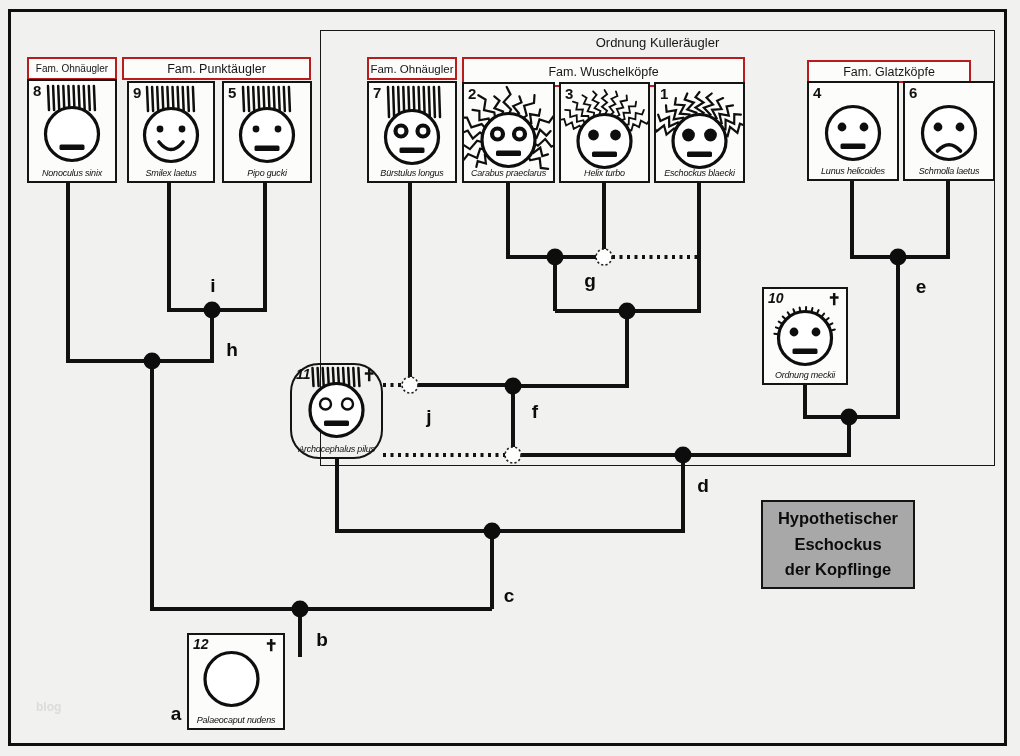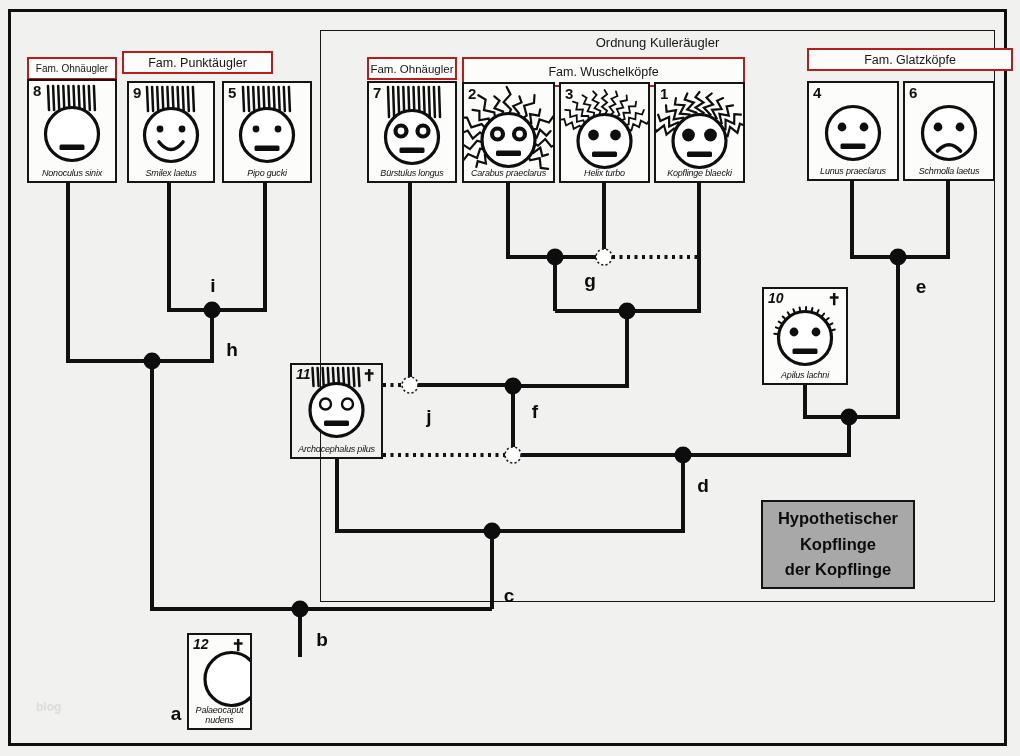--- a/index.html
+++ b/index.html
@@ -3,35 +3,35 @@
 <meta charset="utf-8">
 <style>
   html,body{margin:0;padding:0;}
   body{
     width:1020px;height:756px;position:relative;overflow:hidden;
     background:var(--bg,#f1f1f0);
     font-family:"Liberation Sans",sans-serif;color:#111;
   }
   #frame{position:absolute;left:8px;top:9px;width:999px;height:737px;
     border:3px solid #0f0f0f;box-sizing:border-box;z-index:1;}
-  #ordnung-box{position:absolute;left:320px;top:30px;width:675px;height:572px;
+  #ordnung-box{position:absolute;left:320px;top:30px;width:675px;height:436px;
     border:1.8px solid #161616;box-sizing:border-box;z-index:2;}
   #ordnung-box .olabel{position:absolute;top:4px;left:0;width:100%;text-align:center;
     font-size:13px;color:#161616;}
   #treesvg{position:absolute;left:0;top:0;z-index:3;pointer-events:none;}
   #treesvg path.branch{stroke:var(--line,#111);stroke-width:4;fill:none;}
   #treesvg path.dotted{stroke:var(--line,#111);stroke-width:4;fill:none;stroke-dasharray:3 4.5;}
   #treesvg circle.dot{fill:#0d0d0d;}
   #treesvg circle.hyb{fill:#ffffff;stroke:#222;stroke-width:1.6;stroke-dasharray:2.2 2.2;}
   .famhdr{position:absolute;background:var(--boxbg,#fcfcfb);border:2px solid #b91c1c;
     box-sizing:border-box;display:flex;align-items:center;justify-content:center;
     font-size:12.5px;color:#161616;z-index:4;}
   .taxon{position:absolute;background:var(--boxbg,#fcfcfb);border:2px solid #141414;
     box-sizing:border-box;z-index:4;}
-  .taxon.seethru{background:transparent;}
+  .taxon.seethru{background:transparent;border-radius:29px;}
   .face-wrap{position:absolute;left:0;top:0;right:0;bottom:0;overflow:hidden;}
   .num{position:absolute;top:1px;left:4px;font-weight:bold;font-size:15px;z-index:2;}
   .taxon.extinct .num{font-style:italic;font-size:14px;}
   .dagger{position:absolute;top:1px;right:5px;font-weight:bold;font-size:16px;z-index:2;}
   .tname{position:absolute;bottom:2px;left:2px;right:2px;text-align:center;
     font-style:italic;font-weight:normal;font-size:9px;line-height:1.1;
     letter-spacing:-0.2px;z-index:2;}
   .node-label{position:absolute;font-weight:bold;font-size:19px;color:#0c0c0c;
     transform:translate(-50%,-50%);z-index:5;}
   #title-box{position:absolute;left:761px;top:500px;width:154px;height:89px;
@@ -94,24 +94,24 @@
     <circle class="dot" cx="849" cy="417" r="8.5"></circle>
   </g>
   <g>
     <circle class="hyb" cx="604" cy="257" r="8"></circle>
     <circle class="hyb" cx="410" cy="385" r="8"></circle>
     <circle class="hyb" cx="513" cy="455" r="8"></circle>
   </g>
 </svg>
 
 <div class="famhdr" style="left:27px;top:57px;width:90px;height:23px;font-size:10px;">Fam. Ohnäugler</div>
-<div class="famhdr" style="left:122px;top:51px;width:151px;height:23px;">Fam. Punktäugler</div>
+<div class="famhdr" style="left:122px;top:57px;width:189px;height:23px;">Fam. Punktäugler</div>
 <div class="famhdr" style="left:367px;top:57px;width:90px;height:23px;font-size:11.5px;">Fam. Ohnäugler</div>
 <div class="famhdr" style="left:462px;top:57px;width:283px;height:30px;">Fam. Wuschelköpfe</div>
-<div class="famhdr" style="left:807px;top:48px;width:206px;height:23px;">Fam. Glatzköpfe</div>
+<div class="famhdr" style="left:807px;top:60px;width:164px;height:23px;">Fam. Glatzköpfe</div>
 
 <div class="taxon" style="left:27px;top:79px;width:90px;height:104px;">
   <div class="face-wrap"><svg width="86" height="100" viewBox="0 0 86 100" xmlns="http://www.w3.org/2000/svg">
         <path d="M19.0 5 L20.0 29" fill="none" stroke="#0e0e0e" stroke-width="2.5" stroke-linecap="round"></path>
         <path d="M24.1 5 L25.1 29" fill="none" stroke="#0e0e0e" stroke-width="2.5" stroke-linecap="round"></path>
         <path d="M29.2 5 L30.2 29" fill="none" stroke="#0e0e0e" stroke-width="2.5" stroke-linecap="round"></path>
         <path d="M34.3 5 L35.3 29" fill="none" stroke="#0e0e0e" stroke-width="2.5" stroke-linecap="round"></path>
         <path d="M39.4 5 L40.4 29" fill="none" stroke="#0e0e0e" stroke-width="2.5" stroke-linecap="round"></path>
         <path d="M44.5 5 L45.5 29" fill="none" stroke="#0e0e0e" stroke-width="2.5" stroke-linecap="round"></path>
         <path d="M49.6 5 L50.6 29" fill="none" stroke="#0e0e0e" stroke-width="2.5" stroke-linecap="round"></path>
@@ -245,31 +245,31 @@
         <path d="M54.6 36.8 L60.6 34.2 L56.1 25.8 L65.6 25.1 L61.1 16.7 L67.1 14.1" fill="none" stroke="#0e0e0e" stroke-width="2.2" stroke-linecap="round"></path>
         <path d="M59.2 40.2 L65.7 39.2 L63.4 29.9 L72.8 31.6 L70.6 22.3 L77.0 21.3" fill="none" stroke="#0e0e0e" stroke-width="2.2" stroke-linecap="round"></path>
         <path d="M62.9 44.7 L69.5 45.3 L69.6 35.7 L78.2 39.7 L78.3 30.2 L84.9 30.7" fill="none" stroke="#0e0e0e" stroke-width="2.2" stroke-linecap="round"></path>
         <path d="M65.4 49.9 L71.6 52.1 L74.0 42.9 L81.4 48.9 L83.9 39.7 L90.1 41.9" fill="none" stroke="#0e0e0e" stroke-width="2.2" stroke-linecap="round"></path>
         <circle cx="43.5" cy="57" r="26.5" fill="#ffffff" stroke="#0e0e0e" stroke-width="3.2"></circle>
         <circle cx="32.5" cy="51" r="6.4" fill="#0e0e0e"></circle>
         <circle cx="54.5" cy="51" r="6.4" fill="#0e0e0e"></circle>
         <rect x="31" y="67.5" width="25" height="5.5" rx="1.5" fill="#0e0e0e"></rect>
       </svg></div>
   <span class="num">1</span>
-  <span class="tname">Kopflinge blaecki</span>
+  <span class="tname">Eschockus blaecki</span>
 </div>
 <div class="taxon" style="left:807px;top:81px;width:92px;height:100px;">
   <div class="face-wrap"><svg width="88" height="96" viewBox="0 0 88 96" xmlns="http://www.w3.org/2000/svg">
         <circle cx="44" cy="50" r="26.5" fill="#ffffff" stroke="#0e0e0e" stroke-width="3.2"></circle>
         <circle cx="33" cy="44" r="4.4" fill="#0e0e0e"></circle>
         <circle cx="55" cy="44" r="4.4" fill="#0e0e0e"></circle>
         <rect x="31.5" y="60.5" width="25" height="5.5" rx="1.5" fill="#0e0e0e"></rect>
       </svg></div>
   <span class="num">4</span>
-  <span class="tname">Lunus praeclarus</span>
+  <span class="tname">Lunus helicoides</span>
 </div>
 <div class="taxon" style="left:903px;top:81px;width:92px;height:100px;">
   <div class="face-wrap"><svg width="88" height="96" viewBox="0 0 88 96" xmlns="http://www.w3.org/2000/svg">
         <circle cx="44" cy="50" r="26.5" fill="#ffffff" stroke="#0e0e0e" stroke-width="3.2"></circle>
         <circle cx="33" cy="44" r="4.4" fill="#0e0e0e"></circle>
         <circle cx="55" cy="44" r="4.4" fill="#0e0e0e"></circle>
         <path d="M32.5 68 Q44 55.5 55.5 68" fill="none" stroke="#0e0e0e" stroke-width="3.6" stroke-linecap="round"></path>
       </svg></div>
   <span class="num">6</span>
   <span class="tname">Schmolla laetus</span>
@@ -290,21 +290,21 @@
         <path d="M60.5 32.6 L64.7 29.1" fill="none" stroke="#0e0e0e" stroke-width="2" stroke-linecap="round"></path>
         <path d="M63.5 37.0 L68.4 34.4" fill="none" stroke="#0e0e0e" stroke-width="2" stroke-linecap="round"></path>
         <path d="M65.5 42.0 L70.8 40.5" fill="none" stroke="#0e0e0e" stroke-width="2" stroke-linecap="round"></path>
         <circle cx="41" cy="49" r="26.5" fill="#ffffff" stroke="#0e0e0e" stroke-width="3.2"></circle>
         <circle cx="30" cy="43" r="4.4" fill="#0e0e0e"></circle>
         <circle cx="52" cy="43" r="4.4" fill="#0e0e0e"></circle>
         <rect x="28.5" y="59.5" width="25" height="5.5" rx="1.5" fill="#0e0e0e"></rect>
       </svg></div>
   <span class="num">10</span>
   <span class="dagger">✝</span>
-  <span class="tname">Apilus lachni</span>
+  <span class="tname">Ordnung meckii</span>
 </div>
 <div class="taxon extinct seethru" style="left:290px;top:363px;width:93px;height:96px;">
   <div class="face-wrap"><svg width="89" height="92" viewBox="0 0 89 92" xmlns="http://www.w3.org/2000/svg">
         <path d="M20.5 3 L21.5 21" fill="none" stroke="#0e0e0e" stroke-width="2.5" stroke-linecap="round"></path>
         <path d="M25.6 3 L26.6 21" fill="none" stroke="#0e0e0e" stroke-width="2.5" stroke-linecap="round"></path>
         <path d="M30.7 3 L31.7 21" fill="none" stroke="#0e0e0e" stroke-width="2.5" stroke-linecap="round"></path>
         <path d="M35.8 3 L36.8 21" fill="none" stroke="#0e0e0e" stroke-width="2.5" stroke-linecap="round"></path>
         <path d="M40.9 3 L41.9 21" fill="none" stroke="#0e0e0e" stroke-width="2.5" stroke-linecap="round"></path>
         <path d="M46.0 3 L47.0 21" fill="none" stroke="#0e0e0e" stroke-width="2.5" stroke-linecap="round"></path>
         <path d="M51.1 3 L52.1 21" fill="none" stroke="#0e0e0e" stroke-width="2.5" stroke-linecap="round"></path>
@@ -313,21 +313,21 @@
         <path d="M66.4 3 L67.4 21" fill="none" stroke="#0e0e0e" stroke-width="2.5" stroke-linecap="round"></path>
         <circle cx="44.5" cy="45" r="26.5" fill="#ffffff" stroke="#0e0e0e" stroke-width="3.2"></circle>
         <circle cx="33.5" cy="39" r="5.5" fill="#ffffff" stroke="#0e0e0e" stroke-width="2.4"></circle>
         <circle cx="55.5" cy="39" r="5.5" fill="#ffffff" stroke="#0e0e0e" stroke-width="2.4"></circle>
         <rect x="32" y="55.5" width="25" height="5.5" rx="1.5" fill="#0e0e0e"></rect>
       </svg></div>
   <span class="num">11</span>
   <span class="dagger">✝</span>
   <span class="tname">Archocephalus pilus</span>
 </div>
-<div class="taxon extinct" style="left:187px;top:633px;width:65px;height:97px;">
+<div class="taxon extinct" style="left:187px;top:633px;width:98px;height:97px;">
   <div class="face-wrap"><svg width="85" height="93" viewBox="0 0 85 93" xmlns="http://www.w3.org/2000/svg">
         <circle cx="42.5" cy="44" r="26.5" fill="#ffffff" stroke="#0e0e0e" stroke-width="3.2"></circle>
       </svg></div>
   <span class="num">12</span>
   <span class="dagger">✝</span>
   <span class="tname">Palaeocaput nudens</span>
 </div>
 
 <div class="node-label" style="left:176px;top:714px;">a</div>
 <div class="node-label" style="left:322px;top:640px;">b</div>
@@ -335,17 +335,17 @@
 <div class="node-label" style="left:703px;top:486px;">d</div>
 <div class="node-label" style="left:921px;top:287px;">e</div>
 <div class="node-label" style="left:535px;top:412px;">f</div>
 <div class="node-label" style="left:590px;top:281px;">g</div>
 <div class="node-label" style="left:232px;top:350px;">h</div>
 <div class="node-label" style="left:213px;top:286px;">i</div>
 <div class="node-label" style="left:429px;top:417px;">j</div>
 
 <div id="title-box">
   <span>Hypothetischer</span>
-  <span>Kopflinge</span>
+  <span>Eschockus</span>
   <span>der Kopflinge</span>
 </div>
 
 <div id="watermark">blog</div>
 
 </body></html>

